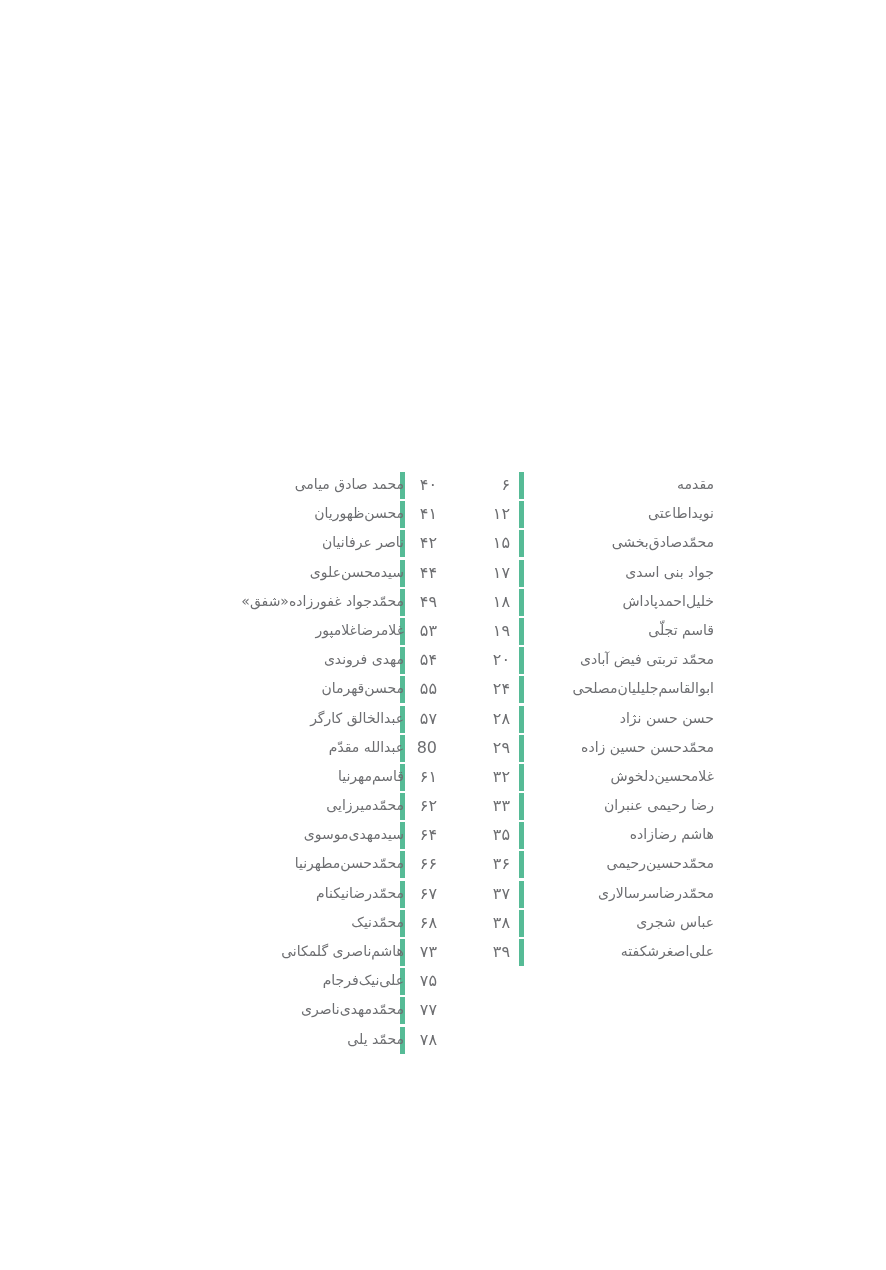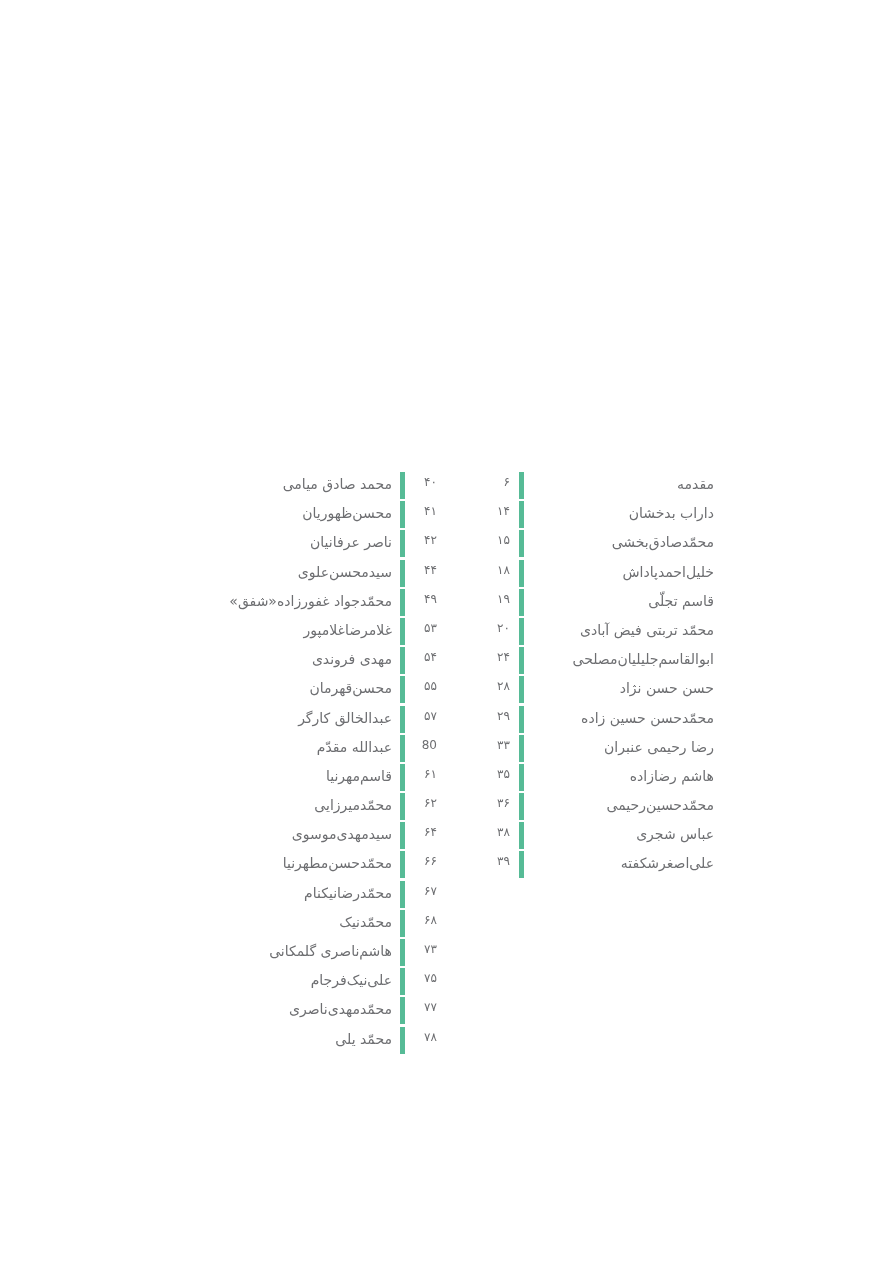--- a/index.html
+++ b/index.html
@@ -3,53 +3,58 @@
 <meta charset="utf-8">
 <style>
   html, body { margin: 0; padding: 0; background: #ffffff; }
   body { width: 886px; height: 1270px; position: relative; overflow: hidden;
          font-family: "DejaVu Sans", sans-serif; }
   .toc { position: absolute; top: 472px; left: 0; width: 886px; }
   .col { position: absolute; top: 0; }
   .col-right { left: 440px; width: 280px; }
   .col-left { left: 150px; width: 290px; }
   .row { position: relative; height: 29.2px; direction: rtl; }
-  .num { position: absolute; top: 3px; font-size: 12px; color: #6d6e71; text-align: left; width: 60px; direction: rtl; }
+  .num { position: absolute; top: 3px; font-size: 16px; color: #6d6e71; text-align: left; width: 60px; direction: rtl; }
   .bar { position: absolute; top: 0; width: 5px; height: 27px; background: #56bb96; }
   .name { position: absolute; top: 4px; font-size: 14px; color: #6d6e71; white-space: nowrap; direction: rtl; text-align: right; }
   
   .col-right .bar { left: 79px; }
   .col-right .num { left: 10px; text-align: right; width: 60px; }
   .col-right .name { right: 0; left: auto; width: 190px; right: 6px; padding-left: 21px; }
   
   .col-left .bar { left: 250px; }
   .col-left .num { left: 255px; width: 32px; text-align: right; }
-  .col-left .name { left: 4px; width: 238px; text-align: right; }
+  .col-left .name { left: 16px; width: 238px; text-align: right; }
 </style>
 </head>
 <body>
 
 <div class="toc">
   <div class="col col-right" id="col-right">
       <div class="row">
         <span class="num">۶</span>
         <span class="bar"></span>
         <span class="name">مقدمه</span>
       </div>
       <div class="row">
-        <span class="num">۱۴</span>
-        <span class="bar"></span>
-        <span class="name">داراب بدخشان</span>
+        <span class="num">۱۲</span>
+        <span class="bar"></span>
+        <span class="name">نویداطاعتی</span>
       </div>
       <div class="row">
         <span class="num">۱۵</span>
         <span class="bar"></span>
         <span class="name">محمّدصادق‌بخشی</span>
       </div>
       <div class="row">
+        <span class="num">۱۷</span>
+        <span class="bar"></span>
+        <span class="name">جواد بنی اسدی</span>
+      </div>
+      <div class="row">
         <span class="num">۱۸</span>
         <span class="bar"></span>
         <span class="name">خلیل‌احمدپاداش</span>
       </div>
       <div class="row">
         <span class="num">۱۹</span>
         <span class="bar"></span>
         <span class="name">قاسم تجلّی</span>
       </div>
       <div class="row">
@@ -66,33 +71,43 @@
         <span class="num">۲۸</span>
         <span class="bar"></span>
         <span class="name">حسن حسن نژاد</span>
       </div>
       <div class="row">
         <span class="num">۲۹</span>
         <span class="bar"></span>
         <span class="name">محمّدحسن حسین زاده</span>
       </div>
       <div class="row">
+        <span class="num">۳۲</span>
+        <span class="bar"></span>
+        <span class="name">غلامحسین‌دلخوش</span>
+      </div>
+      <div class="row">
         <span class="num">۳۳</span>
         <span class="bar"></span>
         <span class="name">رضا رحیمی عنبران</span>
       </div>
       <div class="row">
         <span class="num">۳۵</span>
         <span class="bar"></span>
         <span class="name">هاشم رضازاده</span>
       </div>
       <div class="row">
         <span class="num">۳۶</span>
         <span class="bar"></span>
         <span class="name">محمّدحسین‌رحیمی</span>
+      </div>
+      <div class="row">
+        <span class="num">۳۷</span>
+        <span class="bar"></span>
+        <span class="name">محمّدرضاسرسالاری</span>
       </div>
       <div class="row">
         <span class="num">۳۸</span>
         <span class="bar"></span>
         <span class="name">عباس شجری</span>
       </div>
       <div class="row">
         <span class="num">۳۹</span>
         <span class="bar"></span>
         <span class="name">علی‌اصغرشکفته</span>

